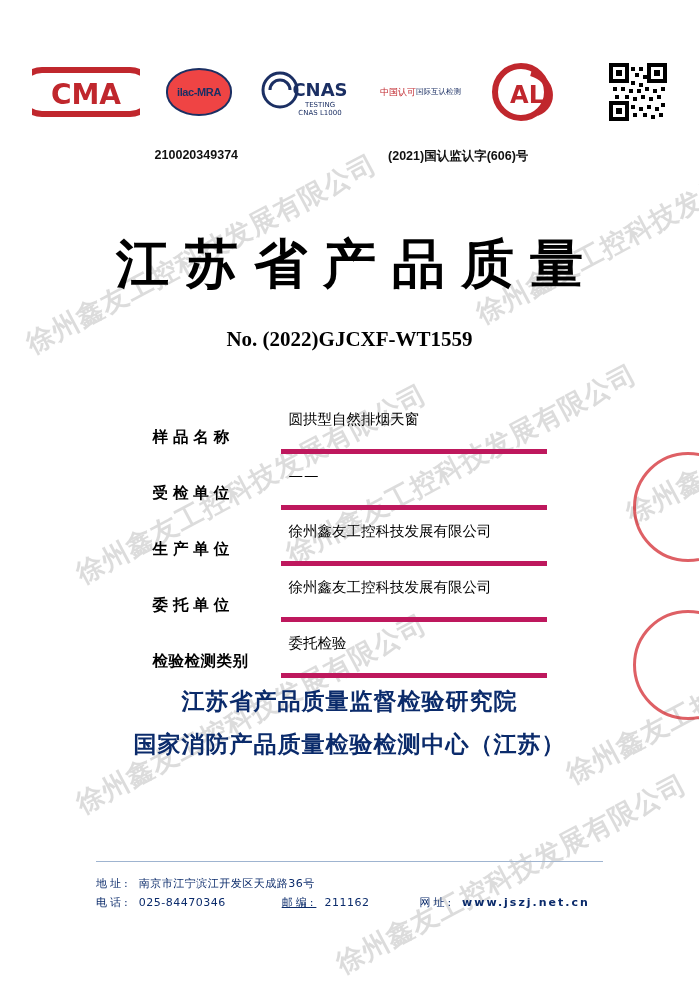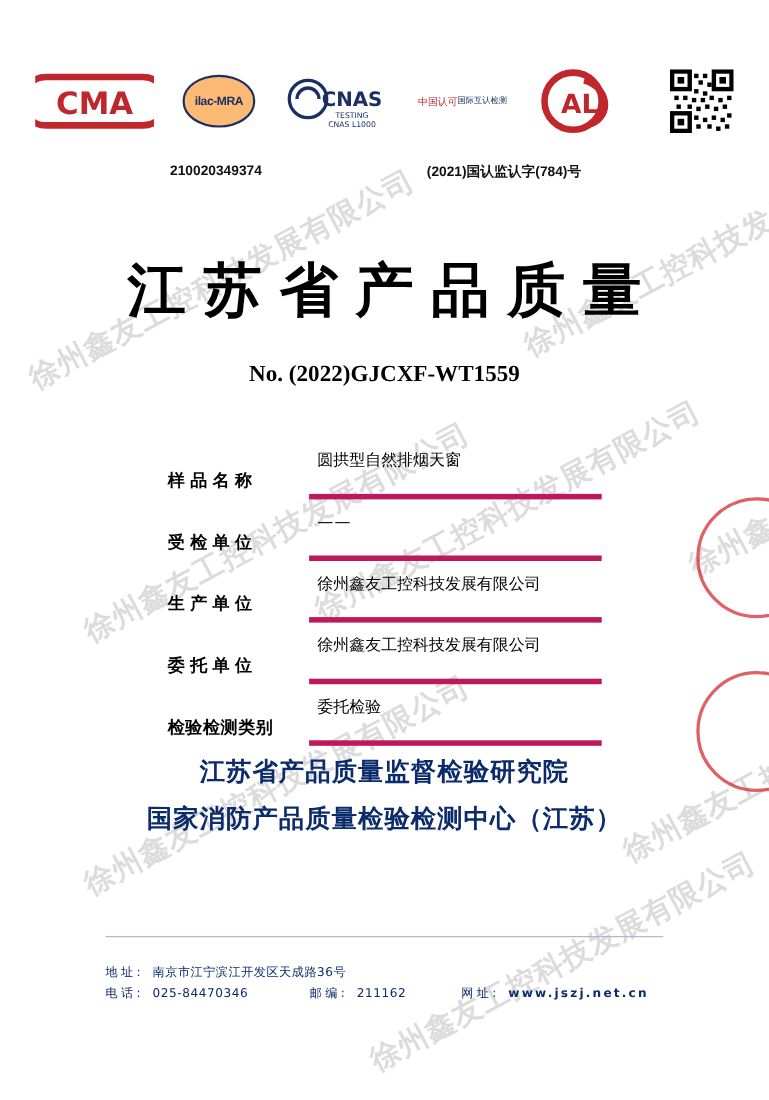--- a/index.html
+++ b/index.html
@@ -68,21 +68,21 @@
     height: 56px;
   }
   .ilac {
     width: 62px;
     height: 44px;
     border: 2px solid #1b2f63;
     border-radius: 50%/48%;
     display: flex;
     align-items: center;
     justify-content: center;
-    background: #fdba74;
+    background: #ef4444;
   }
   .ilac-text {
     font-size: 11px;
     font-weight: 700;
     color: #1b2f63;
     letter-spacing: -0.4px;
   }
   .cnas {
     width: 96px;
     height: 56px;
@@ -206,40 +206,40 @@
   }
 
   
   .footer {
     position: absolute;
     left: 96px;
     right: 96px;
     bottom: 90px;
     z-index: 8;
     border-top: 1px solid #9fb4d0;
-    padding-top: 20px;
+    padding-top: 10px;
     color: #0b2b6b;
     font-family: "DejaVu Sans", sans-serif;
   }
   .footer-row {
     display: flex;
     align-items: baseline;
     margin-top: 4px;
     font-size: 11px;
   }
   .f-label {
     letter-spacing: 3px;
     white-space: nowrap;
   }
   .f-val {
     margin-left: 8px;
     letter-spacing: 0.5px;
     white-space: nowrap;
   }
-  .f-gap-1 { margin-left: 56px; }
+  .f-gap-1 { margin-left: 56px; text-decoration: underline; }
   .f-gap-2 { margin-left: 50px; }
   .f-url { letter-spacing: 2px; font-weight: bold; }
 
   
   .seal {
     position: absolute;
     z-index: 7;
     border: 3px solid #d2232a;
     border-radius: 50%;
     color: #d2232a;
@@ -354,21 +354,21 @@
             <rect x="34" y="50" width="4" height="4"></rect>
           <rect x="42" y="52" width="4" height="4"></rect>
             <rect x="50" y="50" width="4" height="4"></rect>
         </g>
       </svg>
     </div>
   </div>
 
   <div class="codes">
     <span class="code-left">210020349374</span>
-    <span class="code-right">(2021)国认监认字(784)号</span>
+    <span class="code-right">(2021)国认监认字(606)号</span>
   </div>
 
   <div class="title">江苏省产品质量</div>
   <div class="report-no">No. (2022)GJCXF-WT1559</div>
 
   <div class="fields">
 
     <div class="field-row">
       <div class="field-label">样 品 名 称</div>
       <div class="field-value-wrap">

